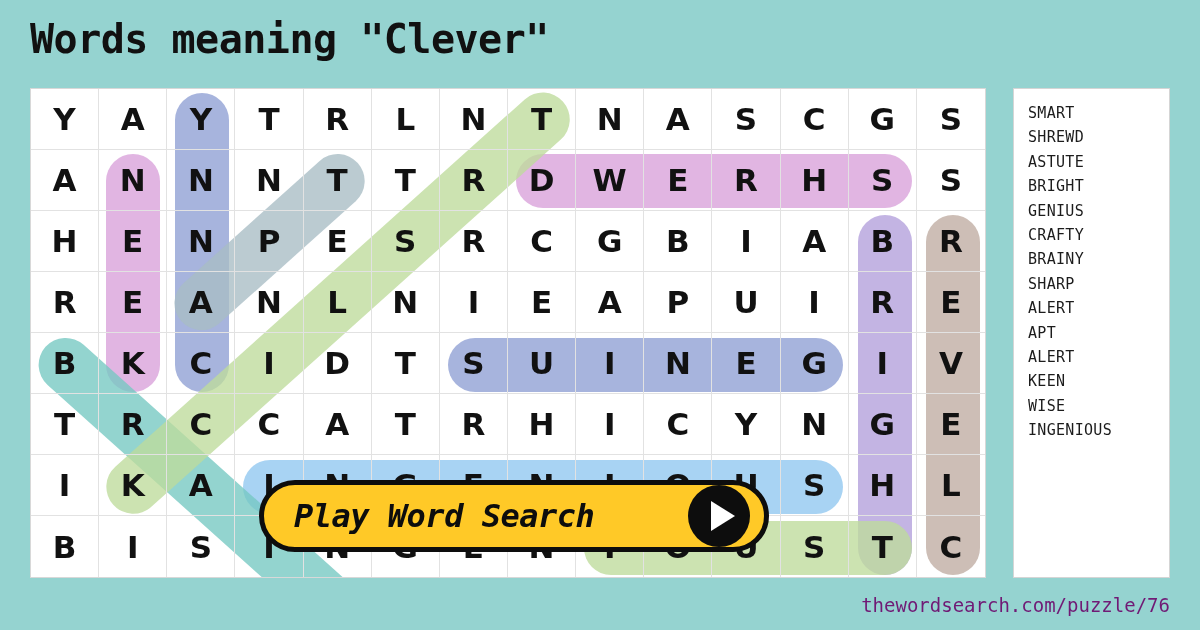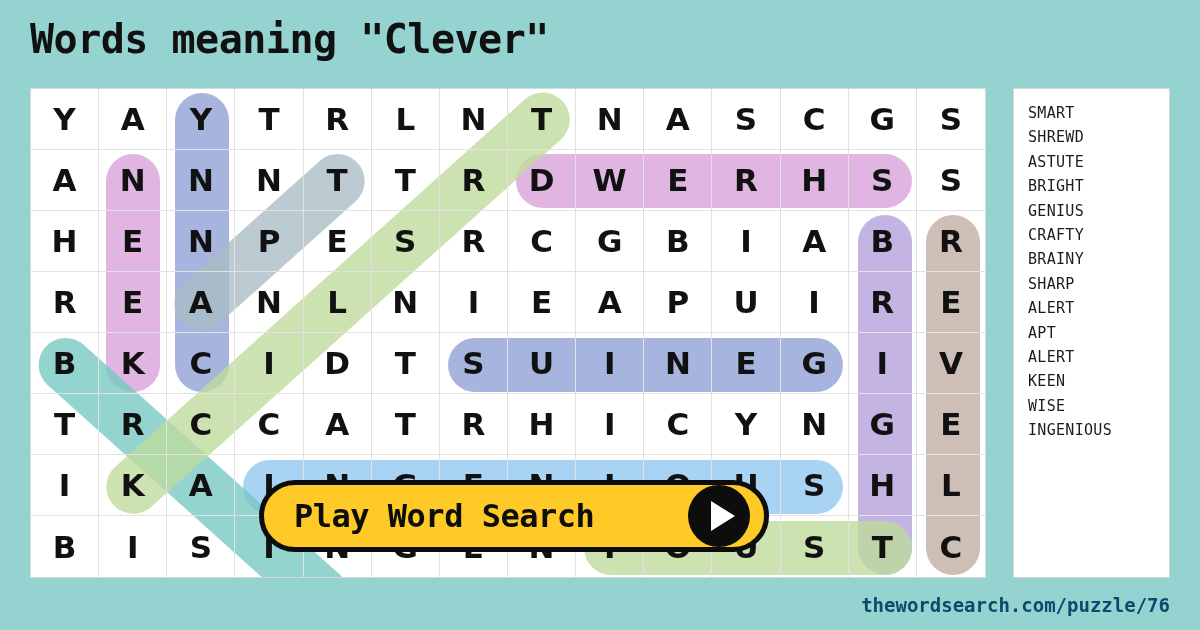--- a/index.html
+++ b/index.html
@@ -81,20 +81,21 @@
     position:absolute;
     left:259px; top:480px;
     width:510px; height:72px;
     background:#ffc927;
     border:5px solid #0d0d0d;
     border-radius:40px;
     display:flex; align-items:center;
     padding:0 14px 0 30px;
     z-index:6;
     cursor:pointer;
+    font-style:italic;
   }
   #play-button-label {
     flex:1;
     font-family:"DejaVu Sans Mono", monospace;
     font-size:32px;
     font-weight:700;
     color:#0d0d0d;
     white-space:nowrap;
     letter-spacing:-0.5px;
   }
@@ -112,22 +113,22 @@
     border-bottom:15px solid transparent;
     margin-left:7px;
   }
 
   
   #footer-url {
     position:absolute;
     right:30px; bottom:14px;
     font-family:"DejaVu Sans Mono", monospace;
     font-size:19px;
-    font-weight:700;
-    color:#0c4a6e;
+    font-weight:400;
+    color:#701a75;
     white-space:nowrap;
   }
 </style>
 </head>
 <body>
 
 <div id="page-title">Words meaning "Clever"</div>
 
 <div id="grid-panel">
   <div id="highlight-layer">

